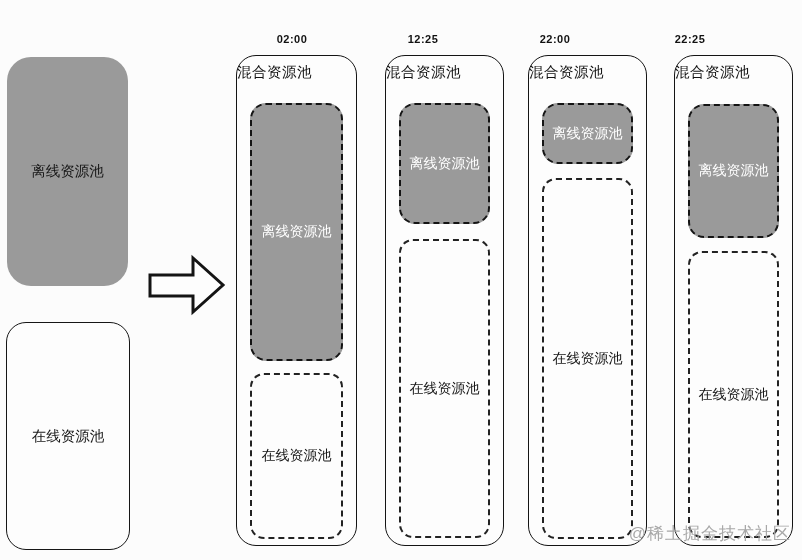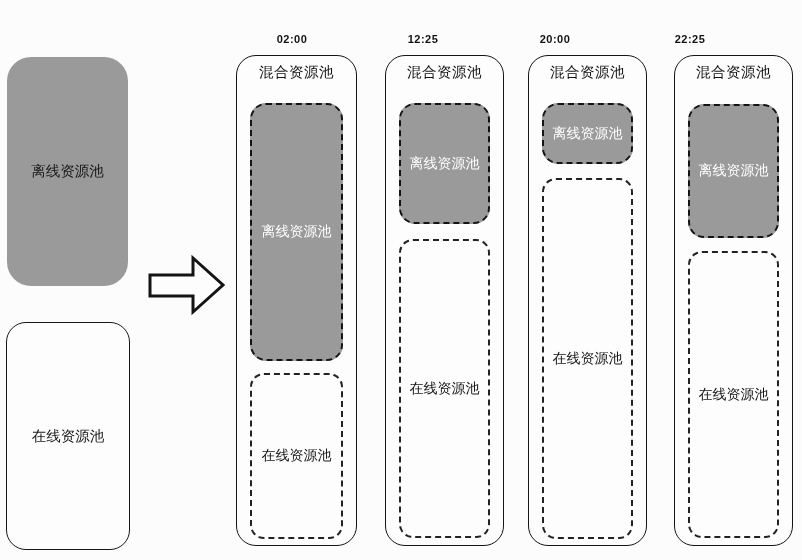--- a/index.html
+++ b/index.html
@@ -50,21 +50,20 @@
     position:absolute;
     top:55px;height:491px;
     background:#fdfdfd;
     border:1.7px solid #141414;
     border-radius:20px;
     box-sizing:border-box;
   }
   .pool-col .col-title{
     position:absolute;
     top:7px;left:0;right:0;
-    text-align:center;
     font-size:14.5px;
     font-weight:500;
     color:#111;
     letter-spacing:0.5px;
     white-space:nowrap;
   }
   .inner-box{
     position:absolute;
     left:13px;right:13px;
     box-sizing:border-box;
@@ -94,21 +93,21 @@
     white-space:nowrap;
   }
 </style>
 </head>
 <body>
 
 <div class="canvas" style="--pool-fill: #9a9a9a; --wm: #a8a8a8; --bg: #fcfcfc;">
 
   <div class="time-label" style="left: 292px;">02:00</div>
   <div class="time-label" style="left: 423px;">12:25</div>
-  <div class="time-label" style="left: 555px;">20:00</div>
+  <div class="time-label" style="left: 555px;">22:00</div>
   <div class="time-label" style="left: 690px;">22:25</div>
 
   <div class="src-offline">
     <span>离线资源池</span>
   </div>
   <div class="src-online">
     <span>在线资源池</span>
   </div>
 
   <div class="arrow-wrap">
@@ -150,14 +149,15 @@
   <div class="pool-col" style="left: 674px; width: 119px;">
     <div class="col-title">混合资源池</div>
     <div class="inner-box offline-box" style="top: 48px; height: 134px;">
       <span>离线资源池</span>
     </div>
     <div class="inner-box online-box" style="top: 195px; height: 287px;">
       <span>在线资源池</span>
     </div>
   </div>
 
+  <div class="watermark">@稀土掘金技术社区</div>
 
 </div>
 
 </body></html>

